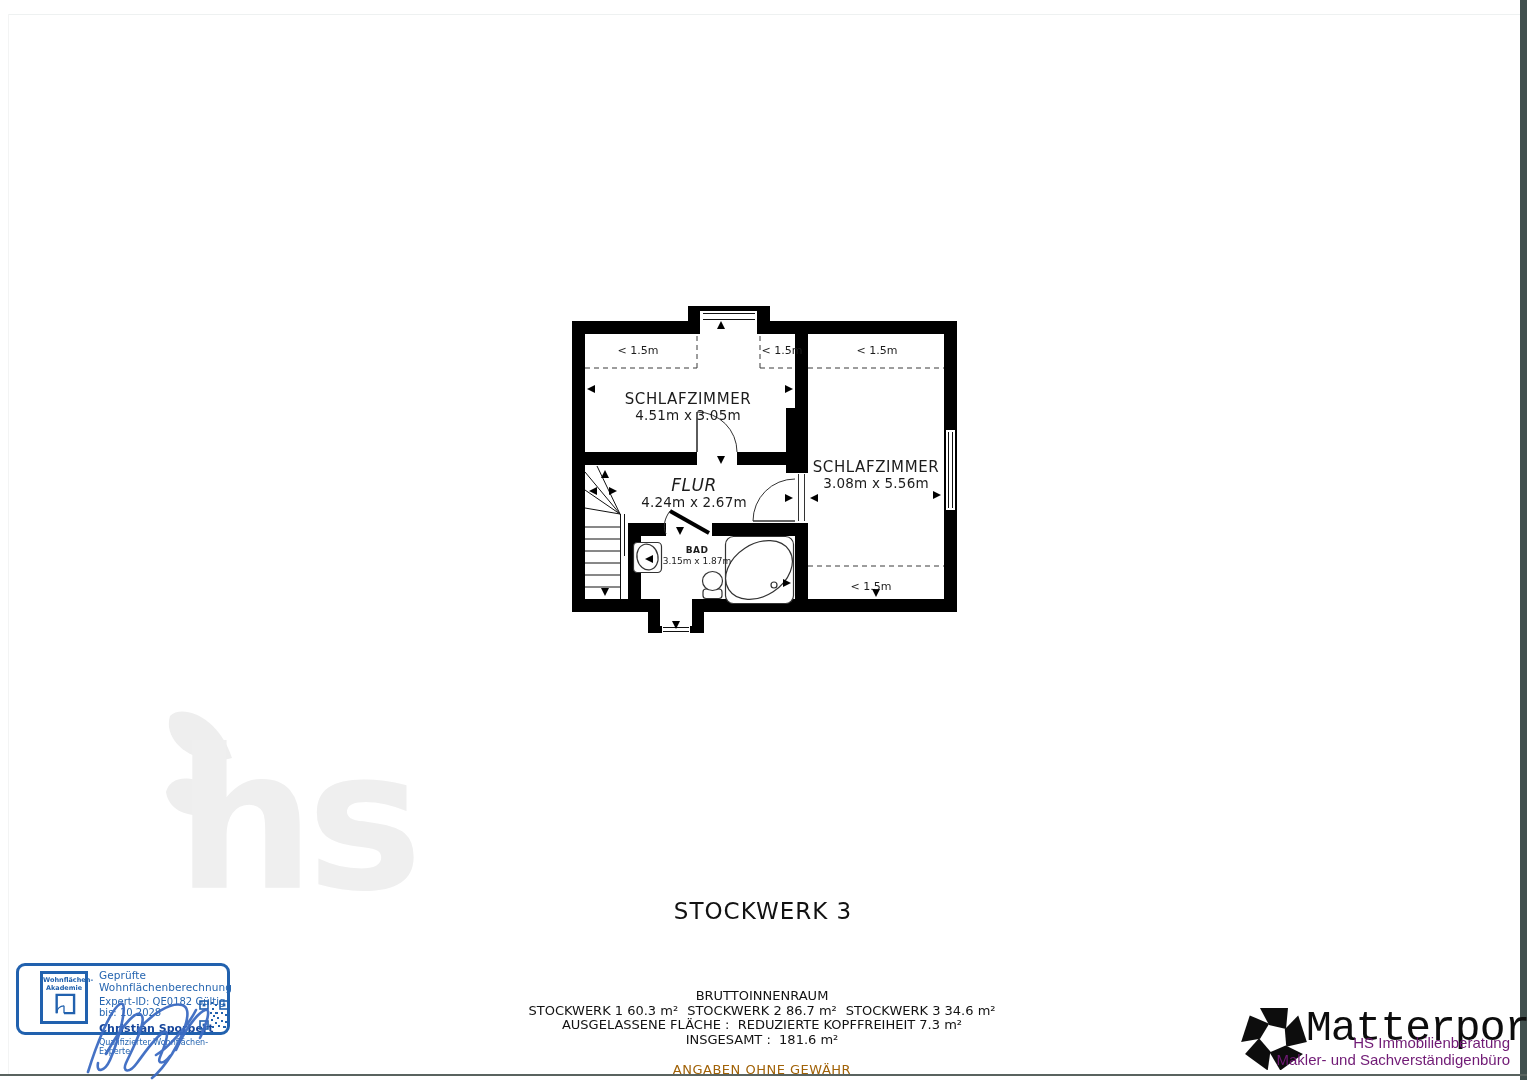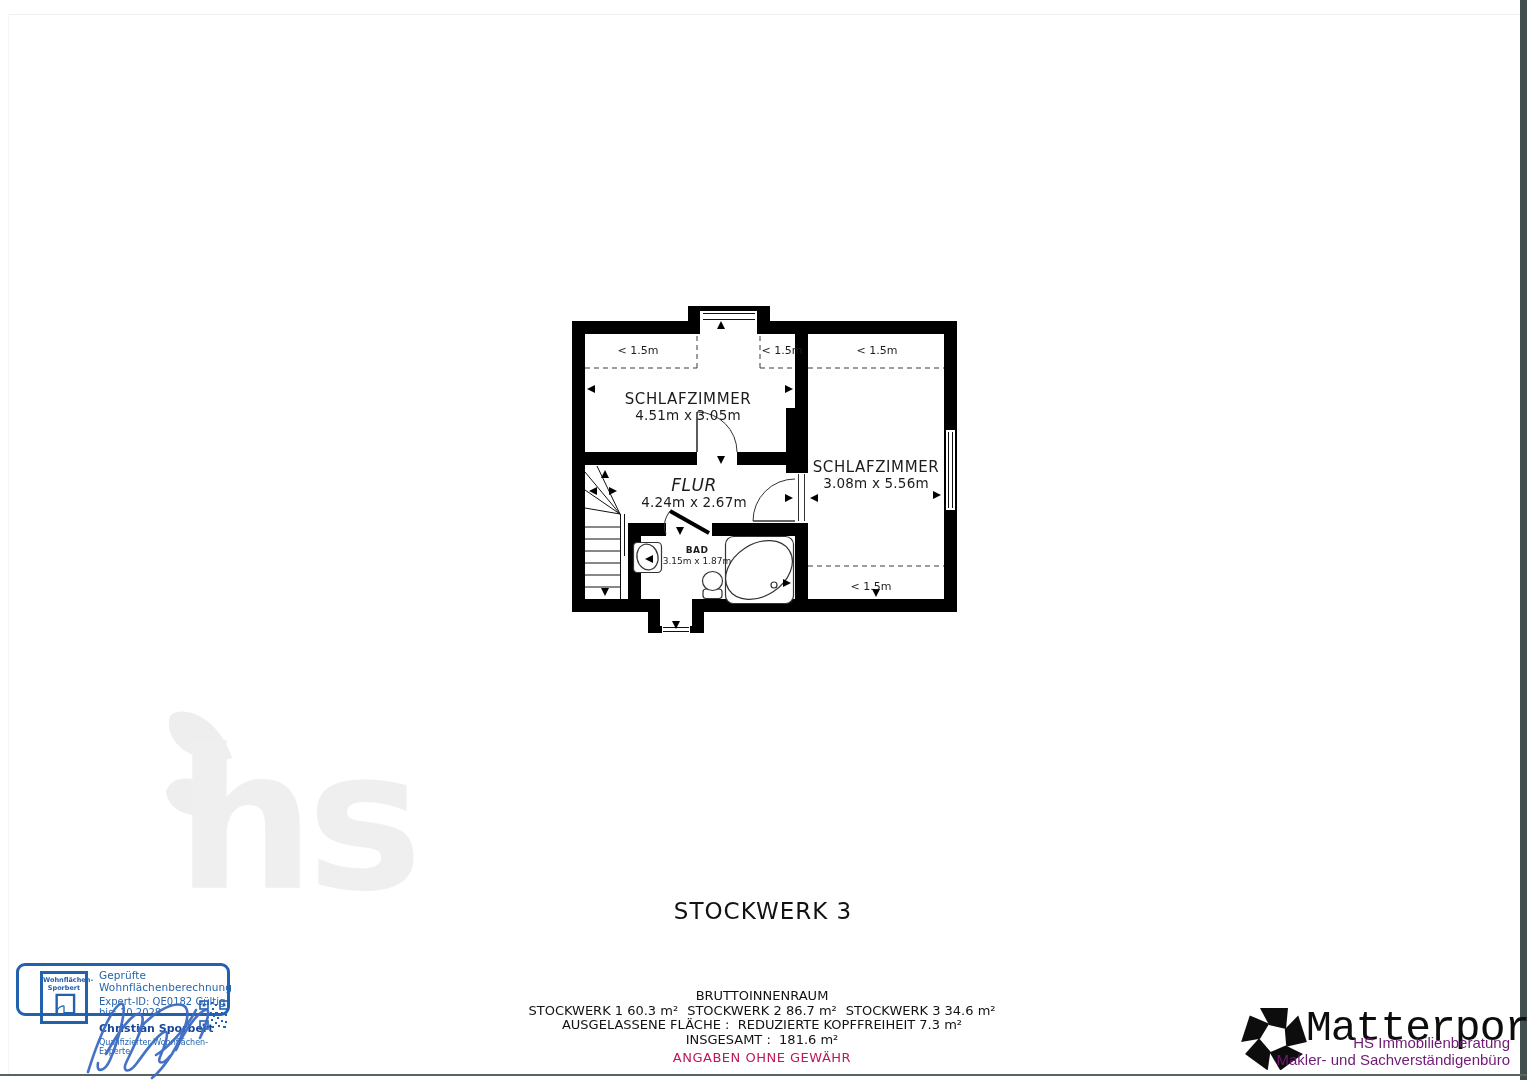--- a/index.html
+++ b/index.html
@@ -26,24 +26,24 @@
   
   .watermark{position:absolute;left:162px;top:696px;width:280px;height:215px;}
 
   
   .floor-title{position:absolute;left:763px;top:911px;transform:translate(-50%,-50%);
     font-size:23px;letter-spacing:1px;color:#121212;white-space:nowrap;}
   .summary{position:absolute;left:762px;top:989px;transform:translateX(-50%);
     text-align:center;font-size:13px;line-height:14.5px;color:#121212;white-space:nowrap;}
   .summary-floors{display:flex;justify-content:center;gap:9px;}
   .summary-line{white-space:pre;}
-  .disclaimer{margin-top:4px;color:#be185d;letter-spacing:.5px;}
-
-  
-  .stamp{position:absolute;left:16px;top:963px;width:214px;height:53px;
+  .disclaimer{margin-top:16px;color:#a16207;letter-spacing:.5px;}
+
+  
+  .stamp{position:absolute;left:16px;top:963px;width:214px;height:72px;
     border:3px solid #2161ae;border-radius:9px;box-sizing:border-box;background:#fff;}
   .stamp-badge{position:absolute;left:21px;top:5px;width:48px;height:53px;
     border:3px solid #2161ae;box-sizing:border-box;text-align:center;}
   .stamp-badge-text{font-size:6.5px;font-weight:700;color:#2161ae;line-height:7.5px;margin-top:3px;}
   .stamp-badge-icon{margin-top:1px;}
   .stamp-text{position:absolute;left:80px;top:3px;color:#2565b0;}
   .stamp-title{font-size:10.5px;font-weight:500;letter-spacing:.1px;}
   .stamp-id{font-size:10px;margin-top:3px;}
   .stamp-name{font-size:11px;font-weight:700;color:#18479c;margin-top:4px;}
   .stamp-role{font-size:8px;margin-top:3px;}
@@ -201,21 +201,21 @@
     </div>
     <div class="summary-line">AUSGELASSENE FLÄCHE :  REDUZIERTE KOPFFREIHEIT 7.3 m²</div>
     <div class="summary-line">INSGESAMT :  181.6 m²</div>
     <div class="disclaimer">ANGABEN OHNE GEWÄHR</div>
   </div>
 
   <div class="stamp">
     <div class="stamp-badge">
       <div class="stamp-badge-text">
         <div>Wohnflächen-</div>
-        <div>Sporbert</div>
+        <div>Akademie</div>
       </div>
       <svg class="stamp-badge-icon" width="24" height="22" viewBox="0 0 26 24">
         <path d="M5,22 V2 H24 V22 H13" fill="none" stroke="#2161ae" stroke-width="2.6"></path>
         <path d="M13,22 V14" fill="none" stroke="#2161ae" stroke-width="1.4"></path>
         <path d="M5,22 A8,8 0 0 1 13,14" fill="none" stroke="#2161ae" stroke-width="1.2"></path>
       </svg>
     </div>
     <div class="stamp-text">
       <div class="stamp-title">Geprüfte Wohnflächenberechnung</div>
       <div class="stamp-id">Expert-ID: QE0182  Gültig bis: 10.2028</div>

